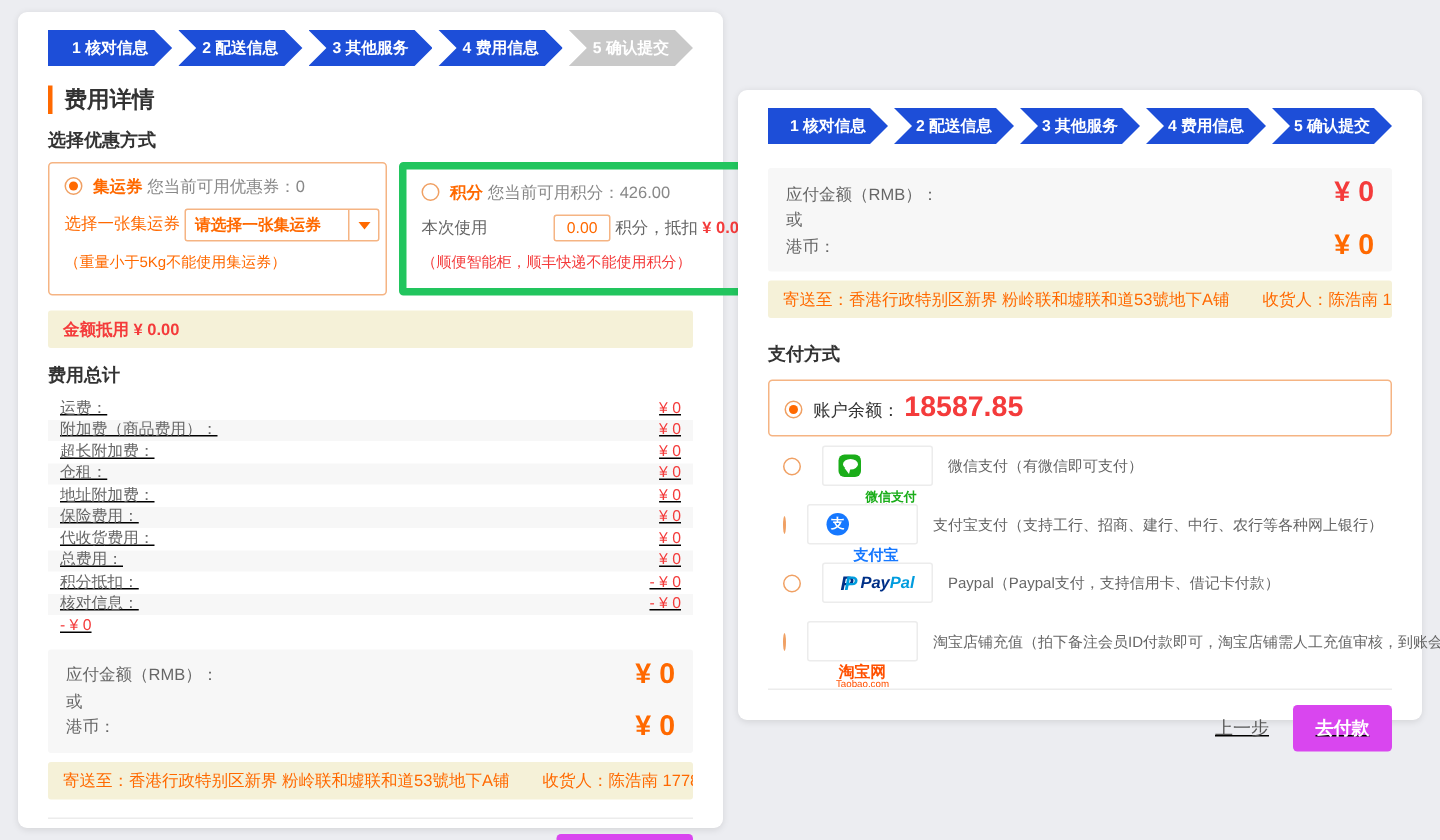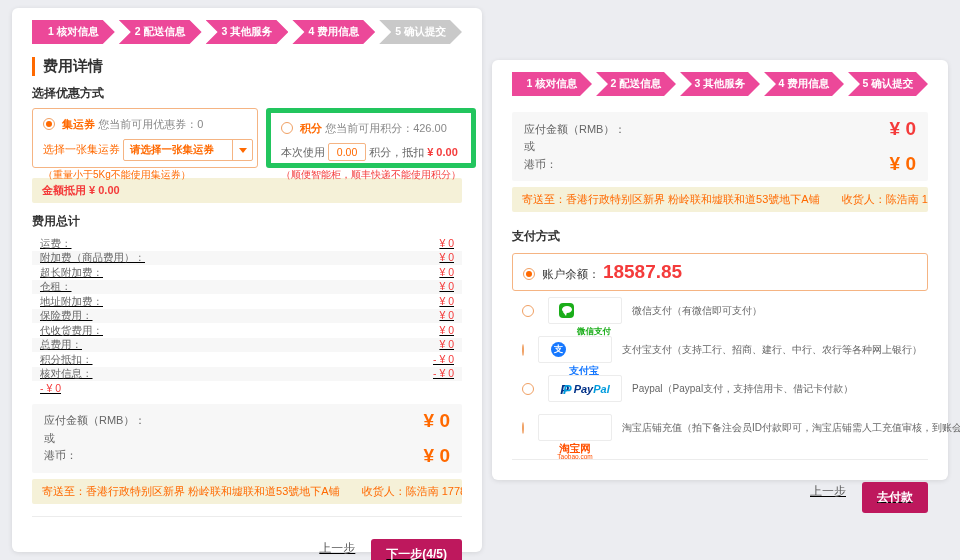--- a/index.html
+++ b/index.html
@@ -4,70 +4,70 @@
 <style>
   * { box-sizing: border-box; margin: 0; padding: 0; }
   html,body { width:960px; height:560px; overflow:hidden; }
   body { background:#ecedf1; font-family:"Liberation Sans","DejaVu Sans",sans-serif; position:relative; }
   .card { position:absolute; background:#fff; border-radius:6px; box-shadow:0 1px 5px rgba(0,0,0,.10); }
   #left-card  { left:12px;  top:8px;  width:470px; height:544px; padding:12px 20px; }
   #right-card { left:492px; top:60px; width:456px; height:420px; padding:12px 20px; }
 
   
   .stepper { display:flex; gap:4px; height:24px; }
-  .step { flex:1; background:#ec4899; color:#fff; font-size:10.5px; font-weight:bold;
+  .step { flex:1; background:#1d4ed8; color:#fff; font-size:10.5px; font-weight:bold;
           display:flex; align-items:center; justify-content:center;
           clip-path:polygon(0 0, calc(100% - 12px) 0, 100% 50%, calc(100% - 12px) 100%, 0 100%, 12px 50%); }
   .step.first { clip-path:polygon(0 0, calc(100% - 12px) 0, 100% 50%, calc(100% - 12px) 100%, 0 100%); }
   .step.inactive { background:#c9c9c9; }
 
   .page-title { border-left:3px solid #ff6900; padding-left:8px; font-size:15px; font-weight:bold; color:#333; margin:13px 0 9px; }
   .section-label { font-size:12px; font-weight:bold; color:#333; margin:6px 0 6px; }
 
   
   .discount-row { display:flex; gap:8px; }
-  .opt-box { border-radius:3px; padding:8px 10px; height:60px; }
+  .opt-box { border-radius:3px; padding:8px 10px; height:89px; }
   .coupon-box { width:226px; border:1px solid #f5b483; }
   .points-box { flex:1; border:5px solid #22c55e; }
   .opt-line { font-size:11px; color:#888; margin-bottom:7px; white-space:nowrap; }
   .orange { color:#ff6900; } .bold { font-weight:bold; }
   .red { color:#f43b3b; }
   .note { font-size:10px; white-space:nowrap; }
 
   .radio { width:12px; height:12px; border:1px solid #f0a063; border-radius:50%; display:inline-block;
            position:relative; vertical-align:-2px; background:#fff; margin-right:4px; cursor:pointer; }
   .radio.checked::after { content:""; position:absolute; left:2px; top:2px; right:2px; bottom:2px; background:#ff6900; border-radius:50%; }
 
   .select { display:inline-flex; border:1px solid #f5b483; border-radius:2px; height:22px; align-items:center; background:#fff; vertical-align:middle; cursor:pointer; }
   .select .val { width:108px; padding:0 6px; font-size:10.5px; color:#ff6900; font-weight:bold; white-space:nowrap; overflow:hidden; }
   .select .arrow-btn { width:20px; height:100%; border-left:1px solid #f5b483; display:flex; align-items:center; justify-content:center; }
   .tri-down { width:0; height:0; border-left:4px solid transparent; border-right:4px solid transparent; border-top:5px solid #ff6900; }
 
   .mini-input { width:38px; height:18px; border:1px solid #f5b483; border-radius:2px; font-size:10.5px;
-                color:#ff6900; text-align:center; outline:none; font-family:inherit; }
+                color:#ff6900; text-align:center; outline:none; font-family:inherit;margin-left:41px; }
 
   .strip { background:#f5f1d8; font-size:11px; padding:5px 10px; border-radius:2px; white-space:nowrap; overflow:hidden; }
   .amount-strip { margin:10px 0; color:#f43b3b; }
   .address-strip { color:#ff6900; margin-top:6px; }
 
   
   .fee-table { margin-top:4px;text-decoration:underline; }
   .fee-row { display:flex; justify-content:space-between; font-size:10.5px; color:#666; padding:1.5px 8px; line-height:11.5px; align-items:center; }
   .fee-row:nth-child(even) { background:#f7f7f7; }
   .fee-row .val { color:#f43b3b; }
 
   .payable-box { background:#f7f7f7; padding:7px 12px; margin-top:8px; border-radius:2px; }
   .pay-line { display:flex; justify-content:space-between; align-items:center; font-size:11px; color:#666; min-height:17px; }
   .pay-line.small { min-height:14px; }
   .big-amount { font-size:19px; font-weight:bold; color:#ff6900; line-height:20px; }
   .big-amount.red { color:#f43b3b; }
 
   .footer { border-top:1px solid #ececec; margin-top:12px; padding-top:10px; display:flex; justify-content:flex-end; align-items:center; gap:16px;text-decoration:underline; }
   .link-prev { font-size:12px; color:#555; cursor:pointer; }
-  .btn-primary { background:#be185d; color:#fff; font-size:12px; font-weight:bold; padding:7px 15px; border-radius:3px; border:none; cursor:pointer;margin-top:12px; }
+  .btn-primary { background:#d946ef; color:#fff; font-size:12px; font-weight:bold; padding:7px 15px; border-radius:3px; border:none; cursor:pointer; }
 
   
   .balance-box { border:1px solid #f5b483; border-radius:3px; padding:7px 10px; font-size:11.5px; color:#333; margin-top:8px; }
   .balance-box .amt { color:#f43b3b; font-weight:bold; font-size:19px; }
   .pay-row { display:flex; align-items:center; gap:10px; padding:6px 10px; min-height:32px; }
   .logo-box { width:74px; height:27px; border:1px solid #ececec; border-radius:2px; display:flex; align-items:center; justify-content:center; gap:3px; background:#fff; flex-shrink:0; }
   .desc { font-size:10px; color:#666; white-space:nowrap; }
 
   .wx-icon { width:15px; height:15px; background:#1aad19; border-radius:4px; position:relative; flex-shrink:0; }
   .wx-icon::before { content:""; position:absolute; left:2.5px; top:3px; width:10px; height:7px; background:#fff; border-radius:50%; }

